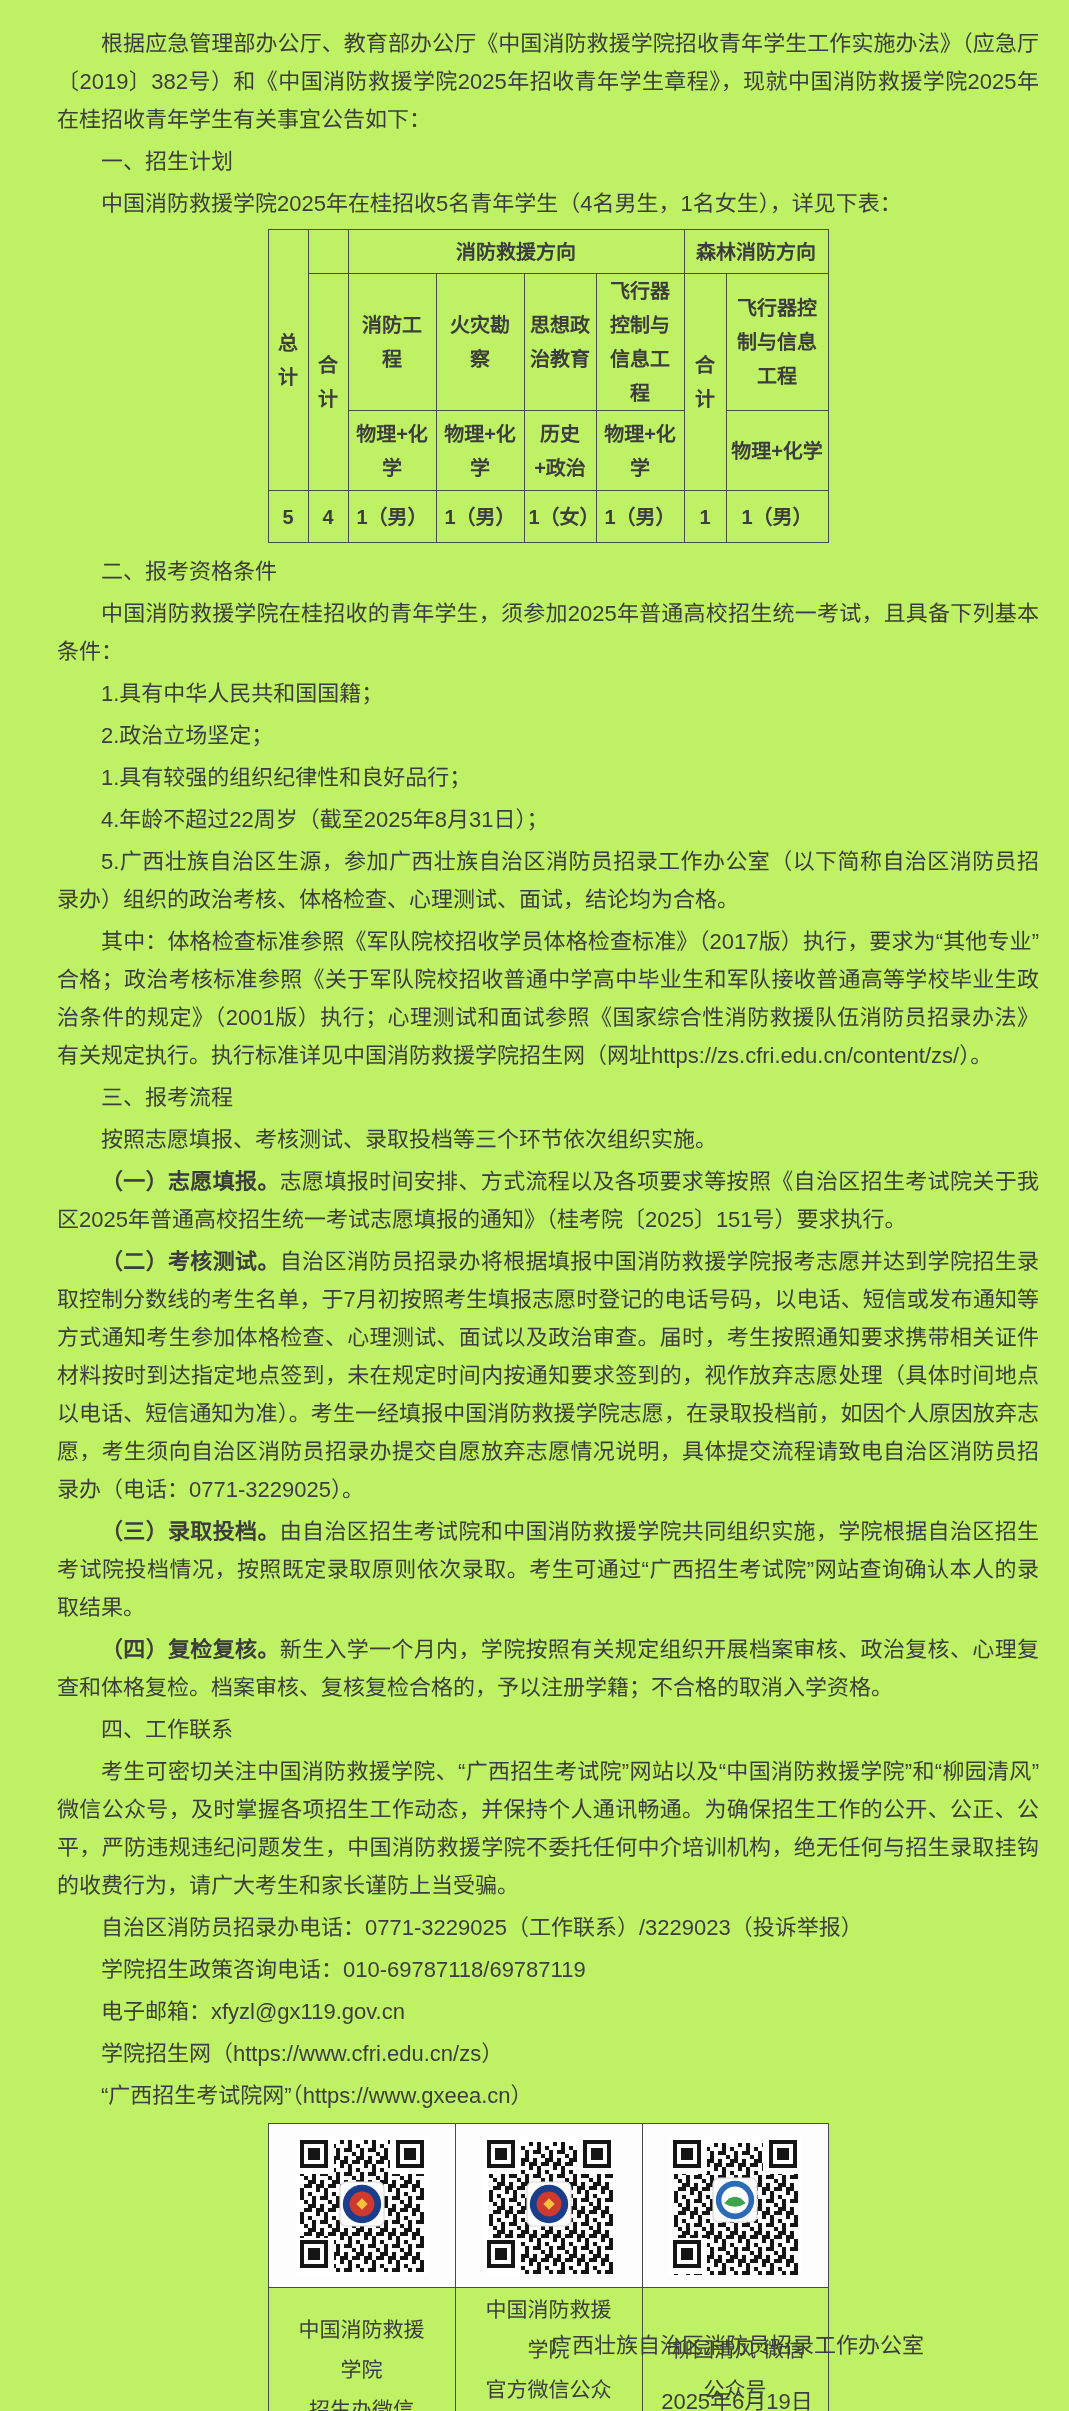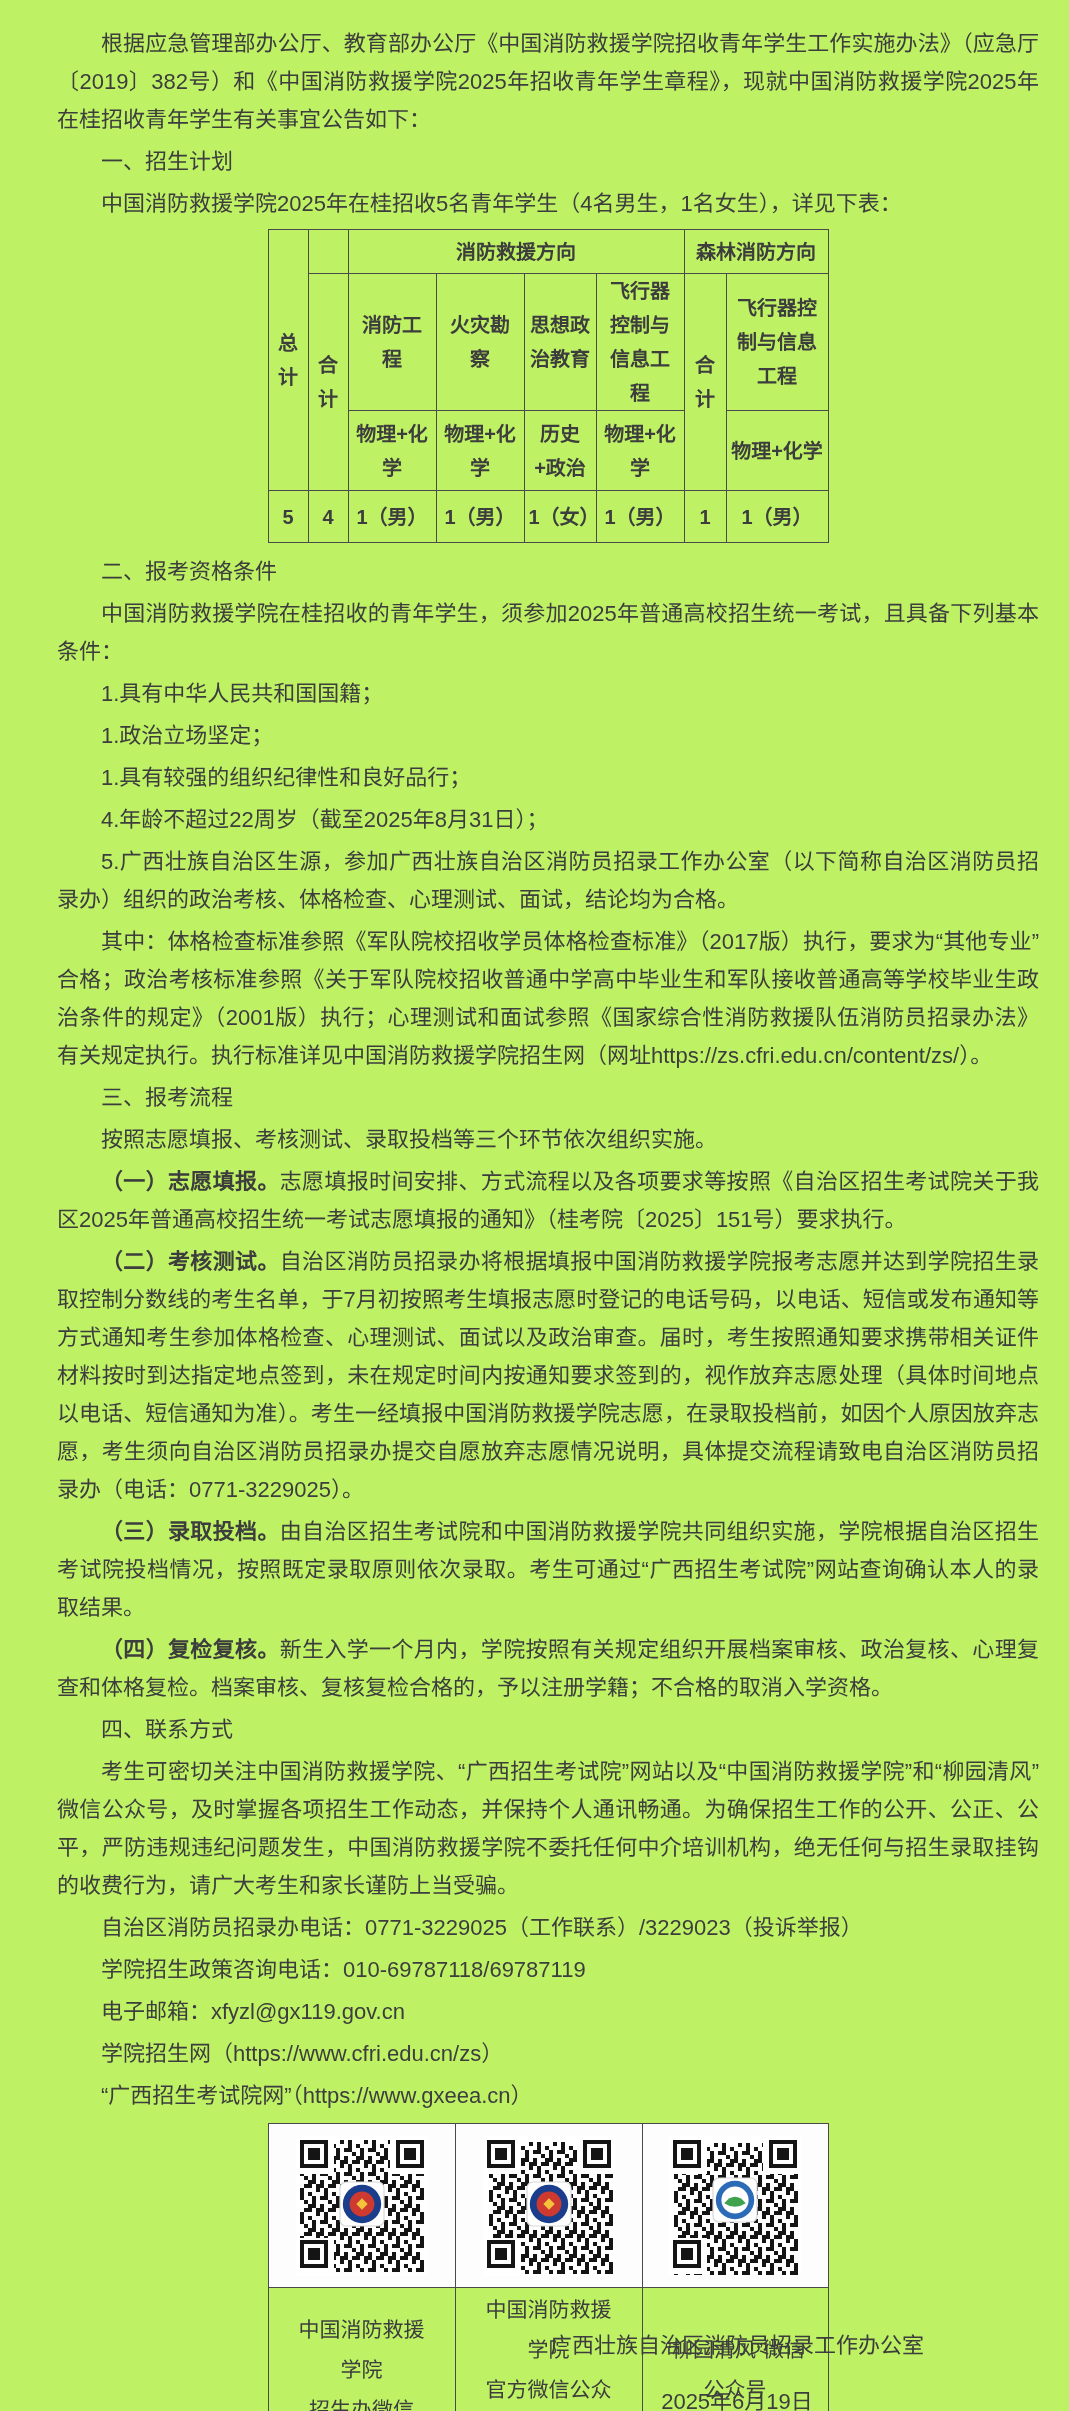--- a/index.html
+++ b/index.html
@@ -128,34 +128,34 @@
         <td>1（男）</td>
         <td>1</td>
         <td>1（男）</td>
       </tr>
     </tbody>
       </table>
 
     <p class="para">二、报考资格条件</p>
     <p class="para">中国消防救援学院在桂招收的青年学生，须参加2025年普通高校招生统一考试，且具备下列基本条件：</p>
     <p class="para">1.具有中华人民共和国国籍；</p>
-    <p class="para">1.政治立场坚定；</p>
+    <p class="para">2.政治立场坚定；</p>
     <p class="para">1.具有较强的组织纪律性和良好品行；</p>
     <p class="para">4.年龄不超过22周岁（截至2025年8月31日）；</p>
     <p class="para">5.广西壮族自治区生源，参加广西壮族自治区消防员招录工作办公室（以下简称自治区消防员招录办）组织的政治考核、体格检查、心理测试、面试，结论均为合格。</p>
     <p class="para">其中：体格检查标准参照《军队院校招收学员体格检查标准》（2017版）执行，要求为“其他专业”合格；政治考核标准参照《关于军队院校招收普通中学高中毕业生和军队接收普通高等学校毕业生政治条件的规定》（2001版）执行；心理测试和面试参照《国家综合性消防救援队伍消防员招录办法》有关规定执行。执行标准详见中国消防救援学院招生网（网址https://zs.cfri.edu.cn/content/zs/）。</p>
 
     <p class="para">三、报考流程</p>
     <p class="para">按照志愿填报、考核测试、录取投档等三个环节依次组织实施。</p>
     <p class="para"><b>（一）志愿填报。</b><span>志愿填报时间安排、方式流程以及各项要求等按照《自治区招生考试院关于我区2025年普通高校招生统一考试志愿填报的通知》（桂考院〔2025〕151号）要求执行。</span></p>
     <p class="para"><b>（二）考核测试。</b><span>自治区消防员招录办将根据填报中国消防救援学院报考志愿并达到学院招生录取控制分数线的考生名单，于7月初按照考生填报志愿时登记的电话号码，以电话、短信或发布通知等方式通知考生参加体格检查、心理测试、面试以及政治审查。届时，考生按照通知要求携带相关证件材料按时到达指定地点签到，未在规定时间内按通知要求签到的，视作放弃志愿处理（具体时间地点以电话、短信通知为准）。考生一经填报中国消防救援学院志愿，在录取投档前，如因个人原因放弃志愿，考生须向自治区消防员招录办提交自愿放弃志愿情况说明，具体提交流程请致电自治区消防员招录办（电话：0771-3229025）。</span></p>
     <p class="para"><b>（三）录取投档。</b><span>由自治区招生考试院和中国消防救援学院共同组织实施，学院根据自治区招生考试院投档情况，按照既定录取原则依次录取。考生可通过“广西招生考试院”网站查询确认本人的录取结果。</span></p>
     <p class="para"><b>（四）复检复核。</b><span>新生入学一个月内，学院按照有关规定组织开展档案审核、政治复核、心理复查和体格复检。档案审核、复核复检合格的，予以注册学籍；不合格的取消入学资格。</span></p>
 
-    <p class="para">四、联系方式</p>
+    <p class="para">四、工作联系</p>
     <p class="para">考生可密切关注中国消防救援学院、“广西招生考试院”网站以及“中国消防救援学院”和“柳园清风”微信公众号，及时掌握各项招生工作动态，并保持个人通讯畅通。为确保招生工作的公开、公正、公平，严防违规违纪问题发生，中国消防救援学院不委托任何中介培训机构，绝无任何与招生录取挂钩的收费行为，请广大考生和家长谨防上当受骗。</p>
     <p class="para">自治区消防员招录办电话：0771-3229025（工作联系）/3229023（投诉举报）</p>
     <p class="para">学院招生政策咨询电话：010-69787118/69787119</p>
     <p class="para">电子邮箱：xfyzl@gx119.gov.cn</p>
     <p class="para">学院招生网（https://www.cfri.edu.cn/zs）</p>
     <p class="para">“广西招生考试院网”（https://www.gxeea.cn）</p>
 
     <svg class="hiddendefs" aria-hidden="true">
       <defs>
         <pattern id="qrnoise" width="6" height="6" patternUnits="userSpaceOnUse">

